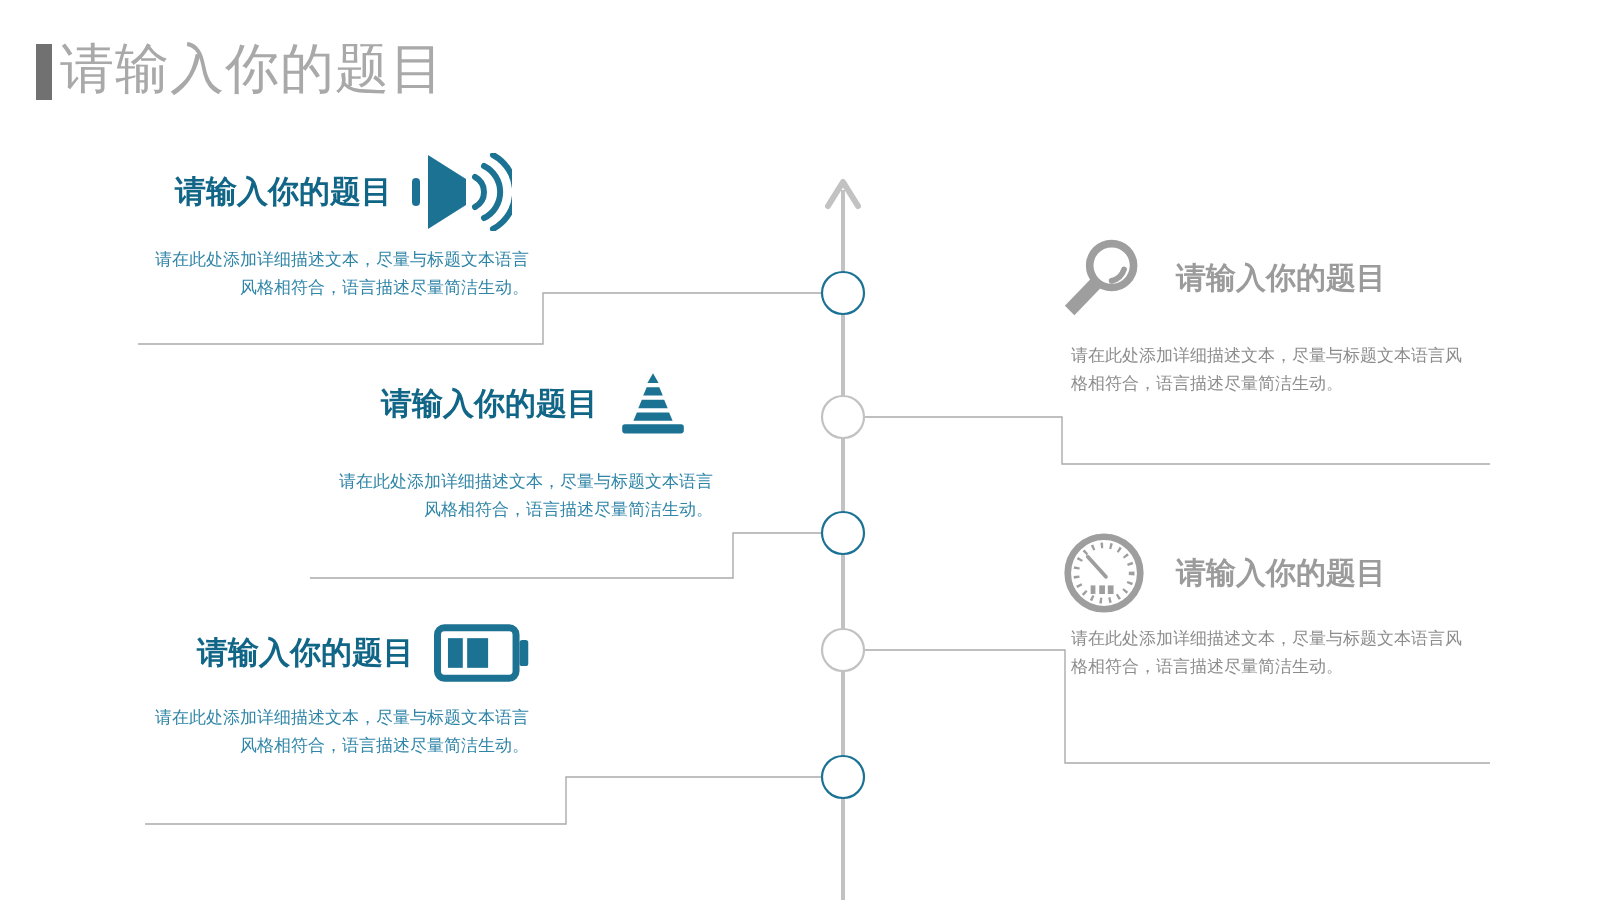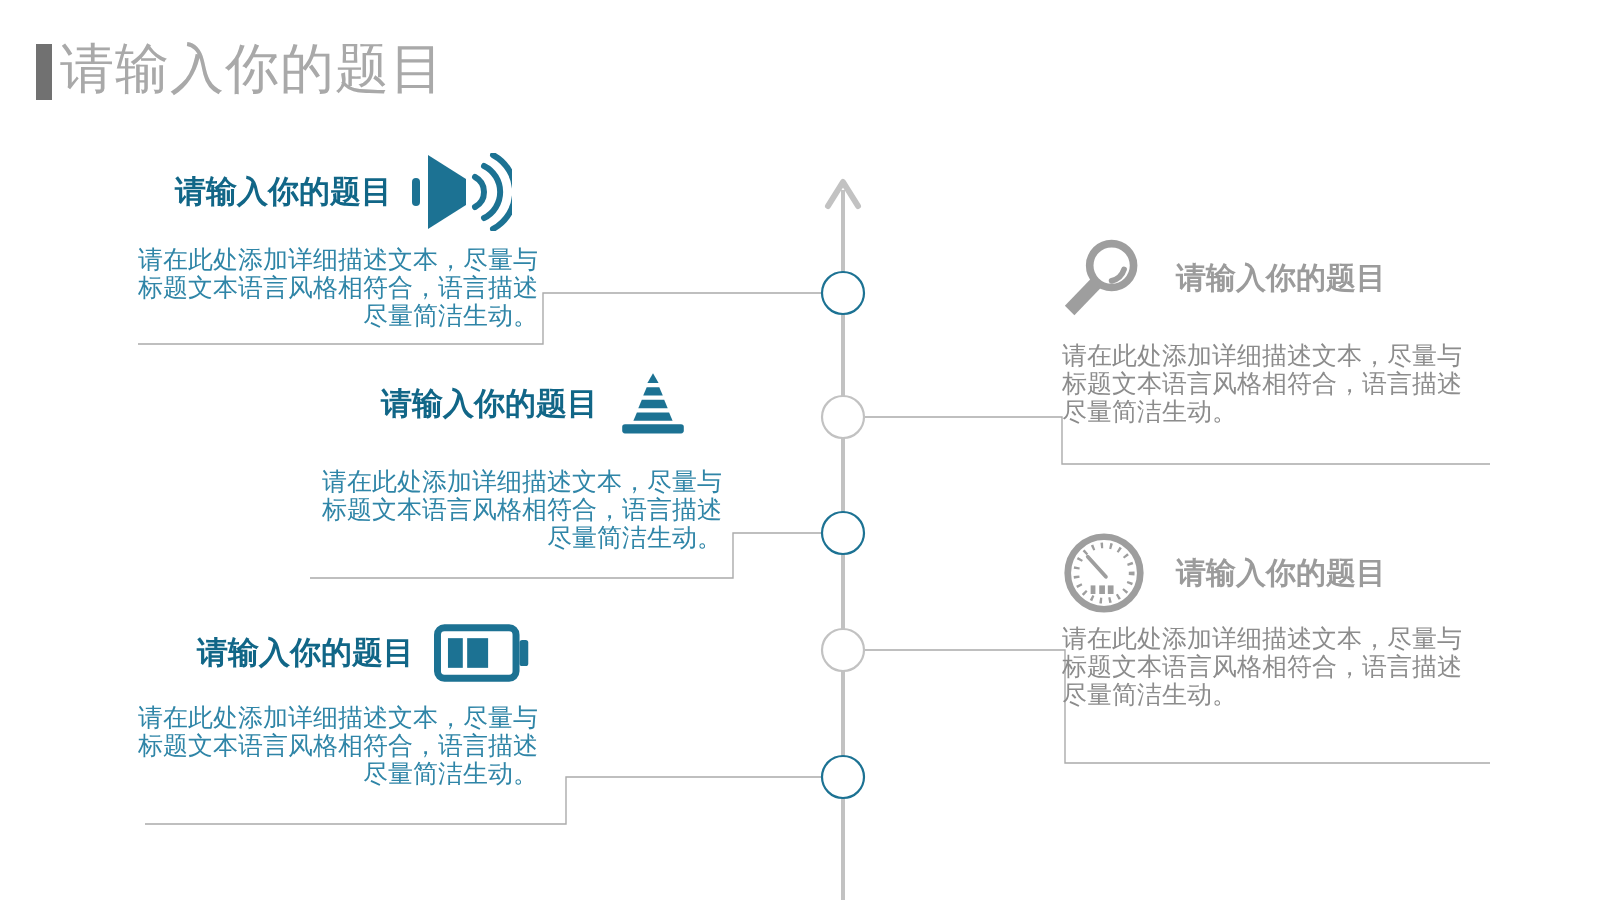--- a/index.html
+++ b/index.html
@@ -23,22 +23,22 @@
               color:var(--headgray);letter-spacing:1px;}
 
   
   .item{position:absolute;}
   .trow{display:flex;align-items:center;}
   .item.left .trow{justify-content:flex-end;gap:20px;}
   .item.right .trow{justify-content:flex-start;gap:30px;}
   .item h2{margin:0;font-family:"Liberation Serif","DejaVu Serif",serif;font-weight:700;}
   .item.left h2{font-size:31px;color:var(--tealdark);}
   .item.right h2{font-size:30px;color:var(--graytitle);}
-  .desc{margin:0;font-family:"Liberation Serif","DejaVu Serif",serif;
-        font-size:25px;line-height:28px;}
+  .desc{margin:9px;font-family:"Liberation Serif","DejaVu Serif",serif;
+        font-size:17px;line-height:28px;}
   .item.left .desc{text-align:right;color:var(--tealtext);}
   .item.right .desc{text-align:left;color:var(--graytext);}
 
   .icon{display:block;line-height:0;}
   .teal-fill{fill:var(--teal);}
   .teal-stroke{stroke:var(--teal);fill:none;}
   .gray-fill{fill:var(--grayicon);}
   .gray-stroke{stroke:var(--grayicon);fill:none;}
 
   

